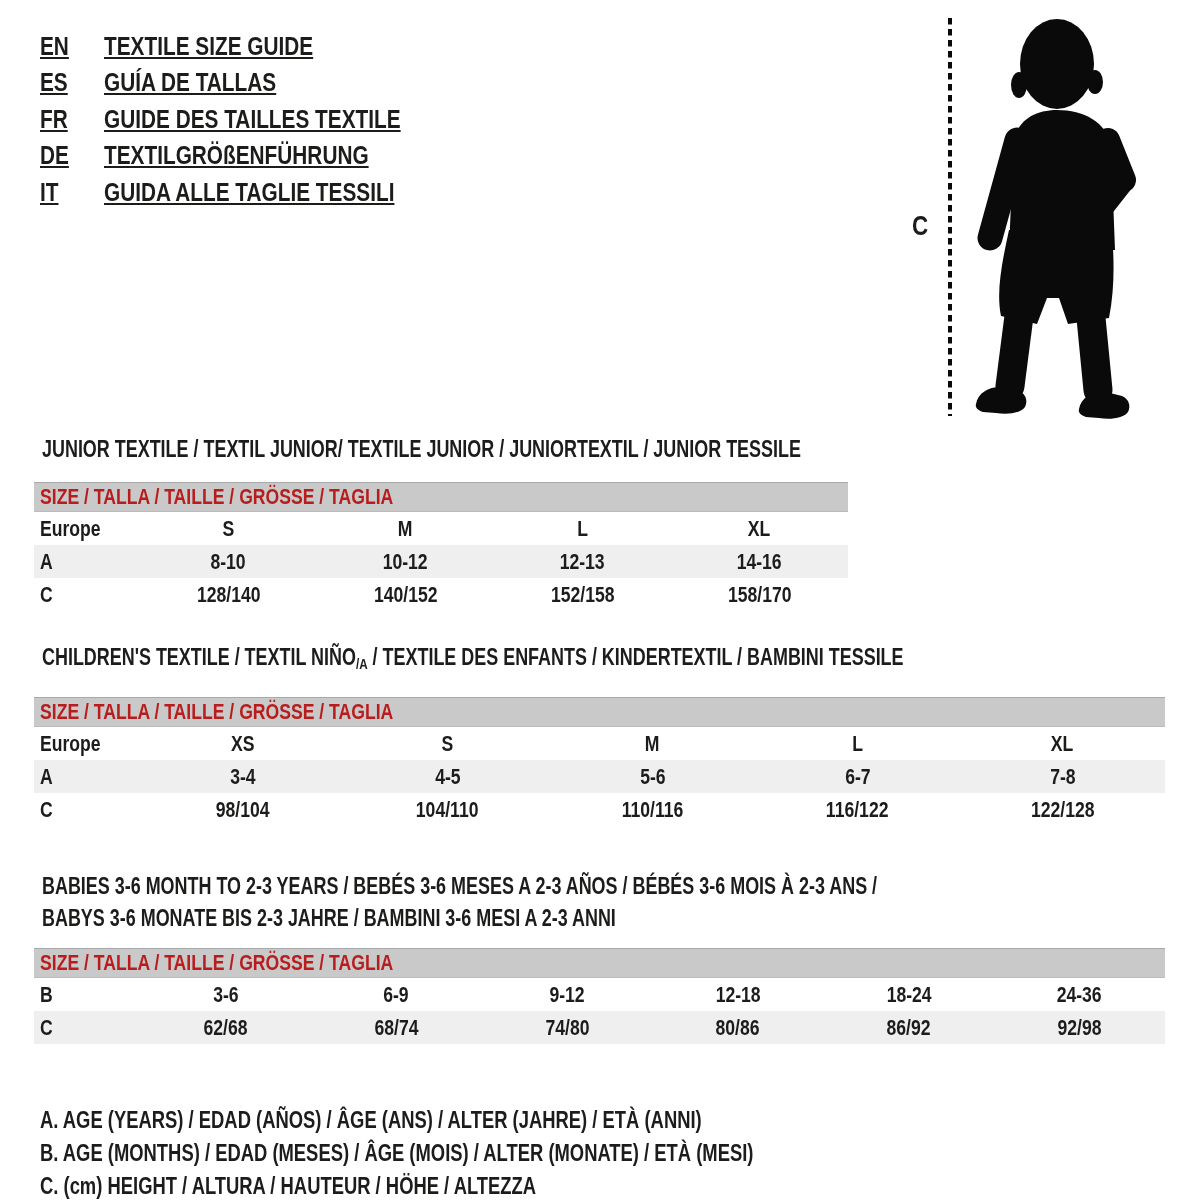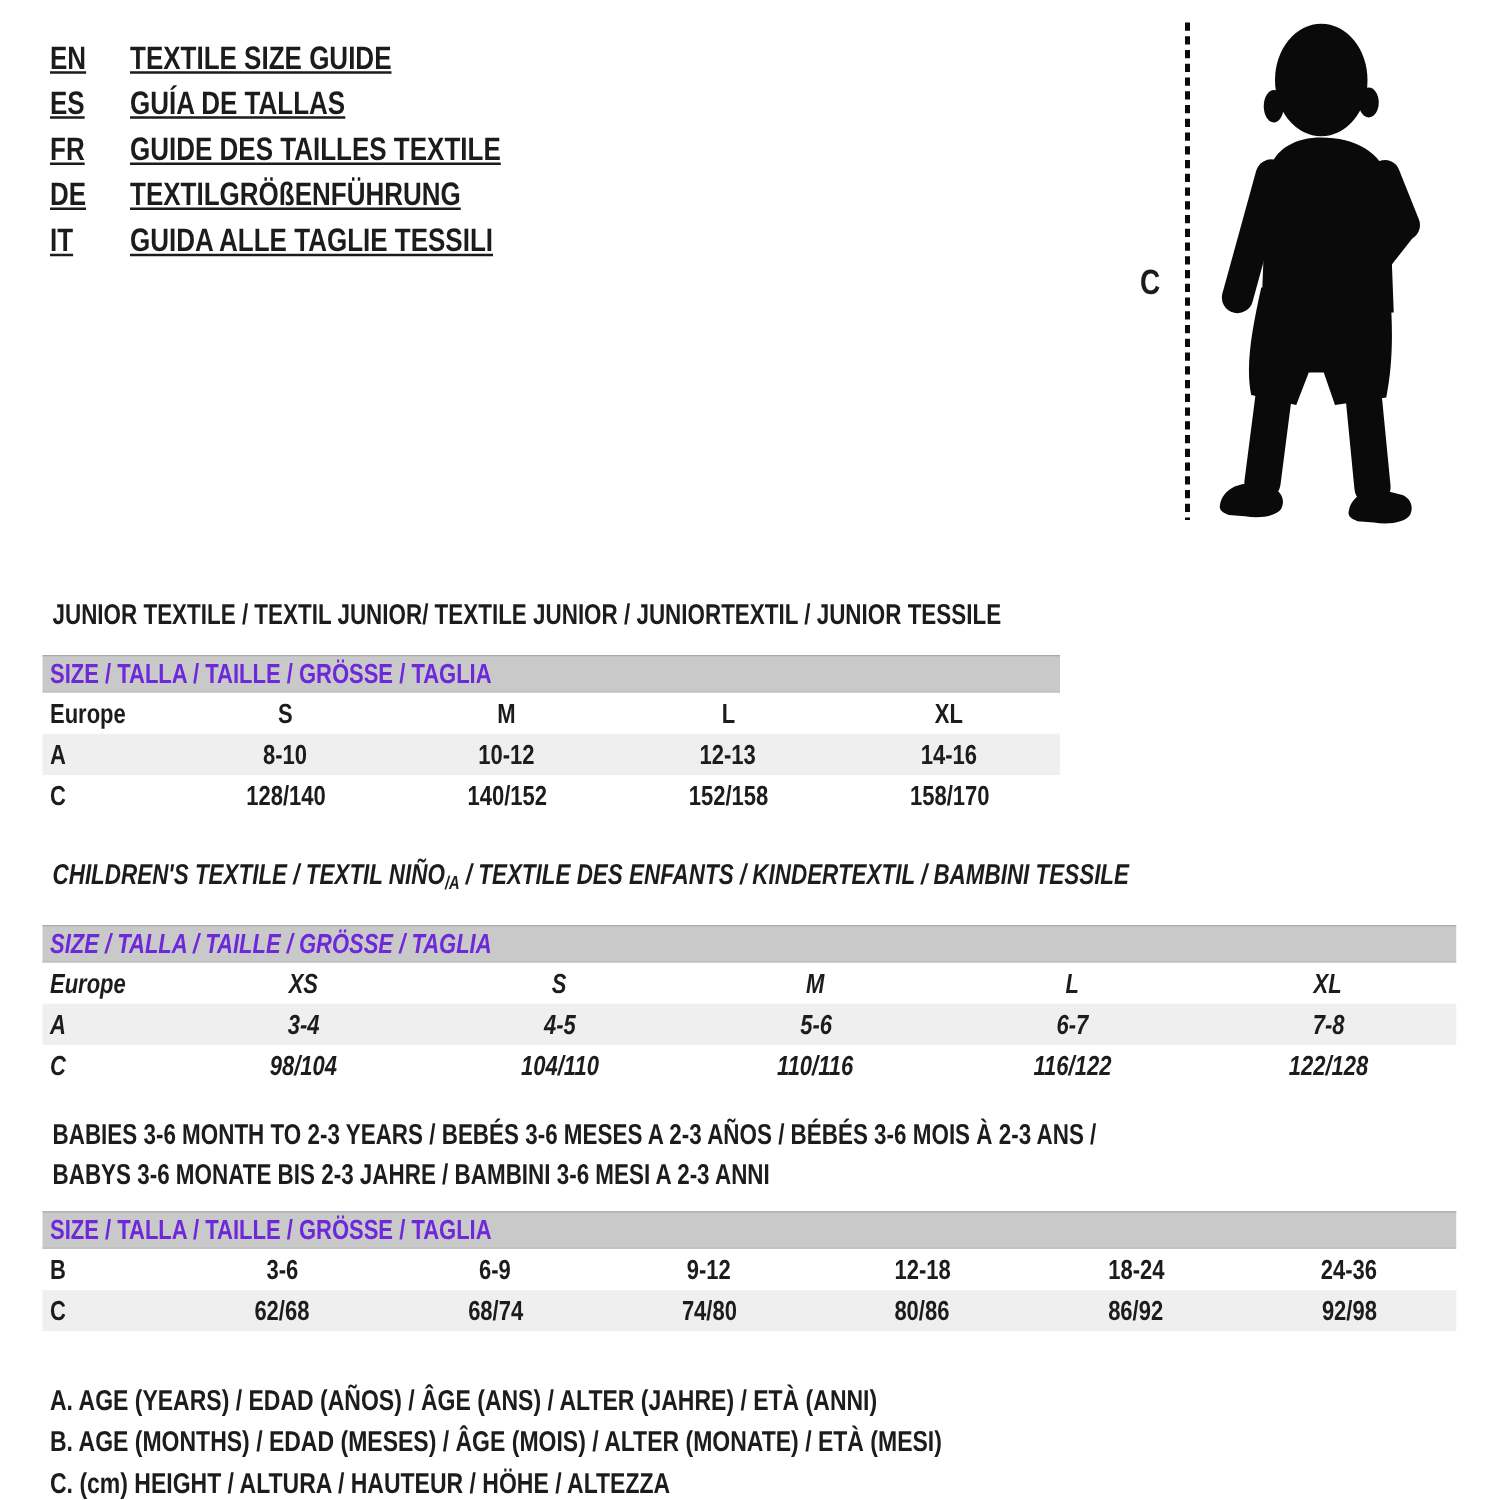--- a/index.html
+++ b/index.html
@@ -32,37 +32,37 @@
 
   
   .figure { left: 900px; top: 0; width: 300px; height: 440px; }
   .measure-c {
     position: absolute; left: 12px; top: 210px;
     font-size: 28px;
     transform: scaleX(0.8); transform-origin: 0 50%;
   }
 
   
-  .sec { position: absolute; left: 34px; margin-top: 42px; }
+  .sec { position: absolute; left: 34px; }
   .sec-title {
     margin: 0 0 0 8px; font-size: 23px; line-height: 26px;
     transform: scaleX(0.78); transform-origin: 0 0;
     white-space: nowrap; font-weight: 700;
   }
   .sec-title .title-line { line-height: 32px; }
   .sec-title .subsz { font-size: 15px; vertical-align: -4px; }
   .tbl { margin-top: 20px; }
   .tbl.tight { margin-top: 14px; }
   .size-bar {
     height: 30px; line-height: 28px;
     background: #c9c9c9;
     border-top: 1px solid #a9a9a9;
     border-bottom: 1px solid #bcbcbc;
     padding-left: 6px;
-    font-size: 22px; color: #6d28d9;
+    font-size: 22px; color: #b91c1c;
     white-space: nowrap;
   }
   .trow { display: flex; align-items: center; height: 33px; font-size: 22px; }
   .trow.shade { background: #efefef; }
   .rlabel { width: 106px; flex: none; padding-left: 6px; }
   .cell { flex: 1 1 0; text-align: center; }
 
   
   .legend { position: absolute; left: 40px; top: 1104px; }
   .legend-line {
@@ -143,21 +143,21 @@
     <div class="trow">
       <span class="rlabel"><span class="cl">C</span></span>
       <span class="cell"><span class="cx">128/140</span></span>
       <span class="cell"><span class="cx">140/152</span></span>
       <span class="cell"><span class="cx">152/158</span></span>
       <span class="cell"><span class="cx">158/170</span></span>
     </div>
   </div>
 </div>
 
-<div class="sec" style="top:644px; width:1131px;font-style:italic;">
+<div class="sec" style="top:644px; width:1131px;">
   <h2 class="sec-title"><span>CHILDREN'S TEXTILE / TEXTIL NIÑO</span><span class="subsz">/A</span><span> / TEXTILE DES ENFANTS / KINDERTEXTIL / BAMBINI TESSILE</span></h2>
   <div class="tbl">
     <div class="size-bar">
       <span class="cl">SIZE / TALLA / TAILLE / GRÖSSE / TAGLIA</span>
     </div>
     <div class="trow">
       <span class="rlabel"><span class="cl">Europe</span></span>
       <span class="cell"><span class="cx">XS</span></span>
       <span class="cell"><span class="cx">S</span></span>
       <span class="cell"><span class="cx">M</span></span>
@@ -176,21 +176,21 @@
       <span class="rlabel"><span class="cl">C</span></span>
       <span class="cell"><span class="cx">98/104</span></span>
       <span class="cell"><span class="cx">104/110</span></span>
       <span class="cell"><span class="cx">110/116</span></span>
       <span class="cell"><span class="cx">116/122</span></span>
       <span class="cell"><span class="cx">122/128</span></span>
     </div>
   </div>
 </div>
 
-<div class="sec" style="top:849px; width:1131px;">
+<div class="sec" style="top:870px; width:1131px;">
   <h2 class="sec-title">
     <div class="title-line">BABIES 3-6 MONTH TO 2-3 YEARS / BEBÉS 3-6 MESES A 2-3 AÑOS / BÉBÉS 3-6 MOIS À 2-3 ANS /</div>
     <div class="title-line">BABYS 3-6 MONATE BIS 2-3 JAHRE / BAMBINI 3-6 MESI A 2-3 ANNI</div>
   </h2>
   <div class="tbl tight">
     <div class="size-bar">
       <span class="cl">SIZE / TALLA / TAILLE / GRÖSSE / TAGLIA</span>
     </div>
     <div class="trow">
       <span class="rlabel"><span class="cl">B</span></span>

